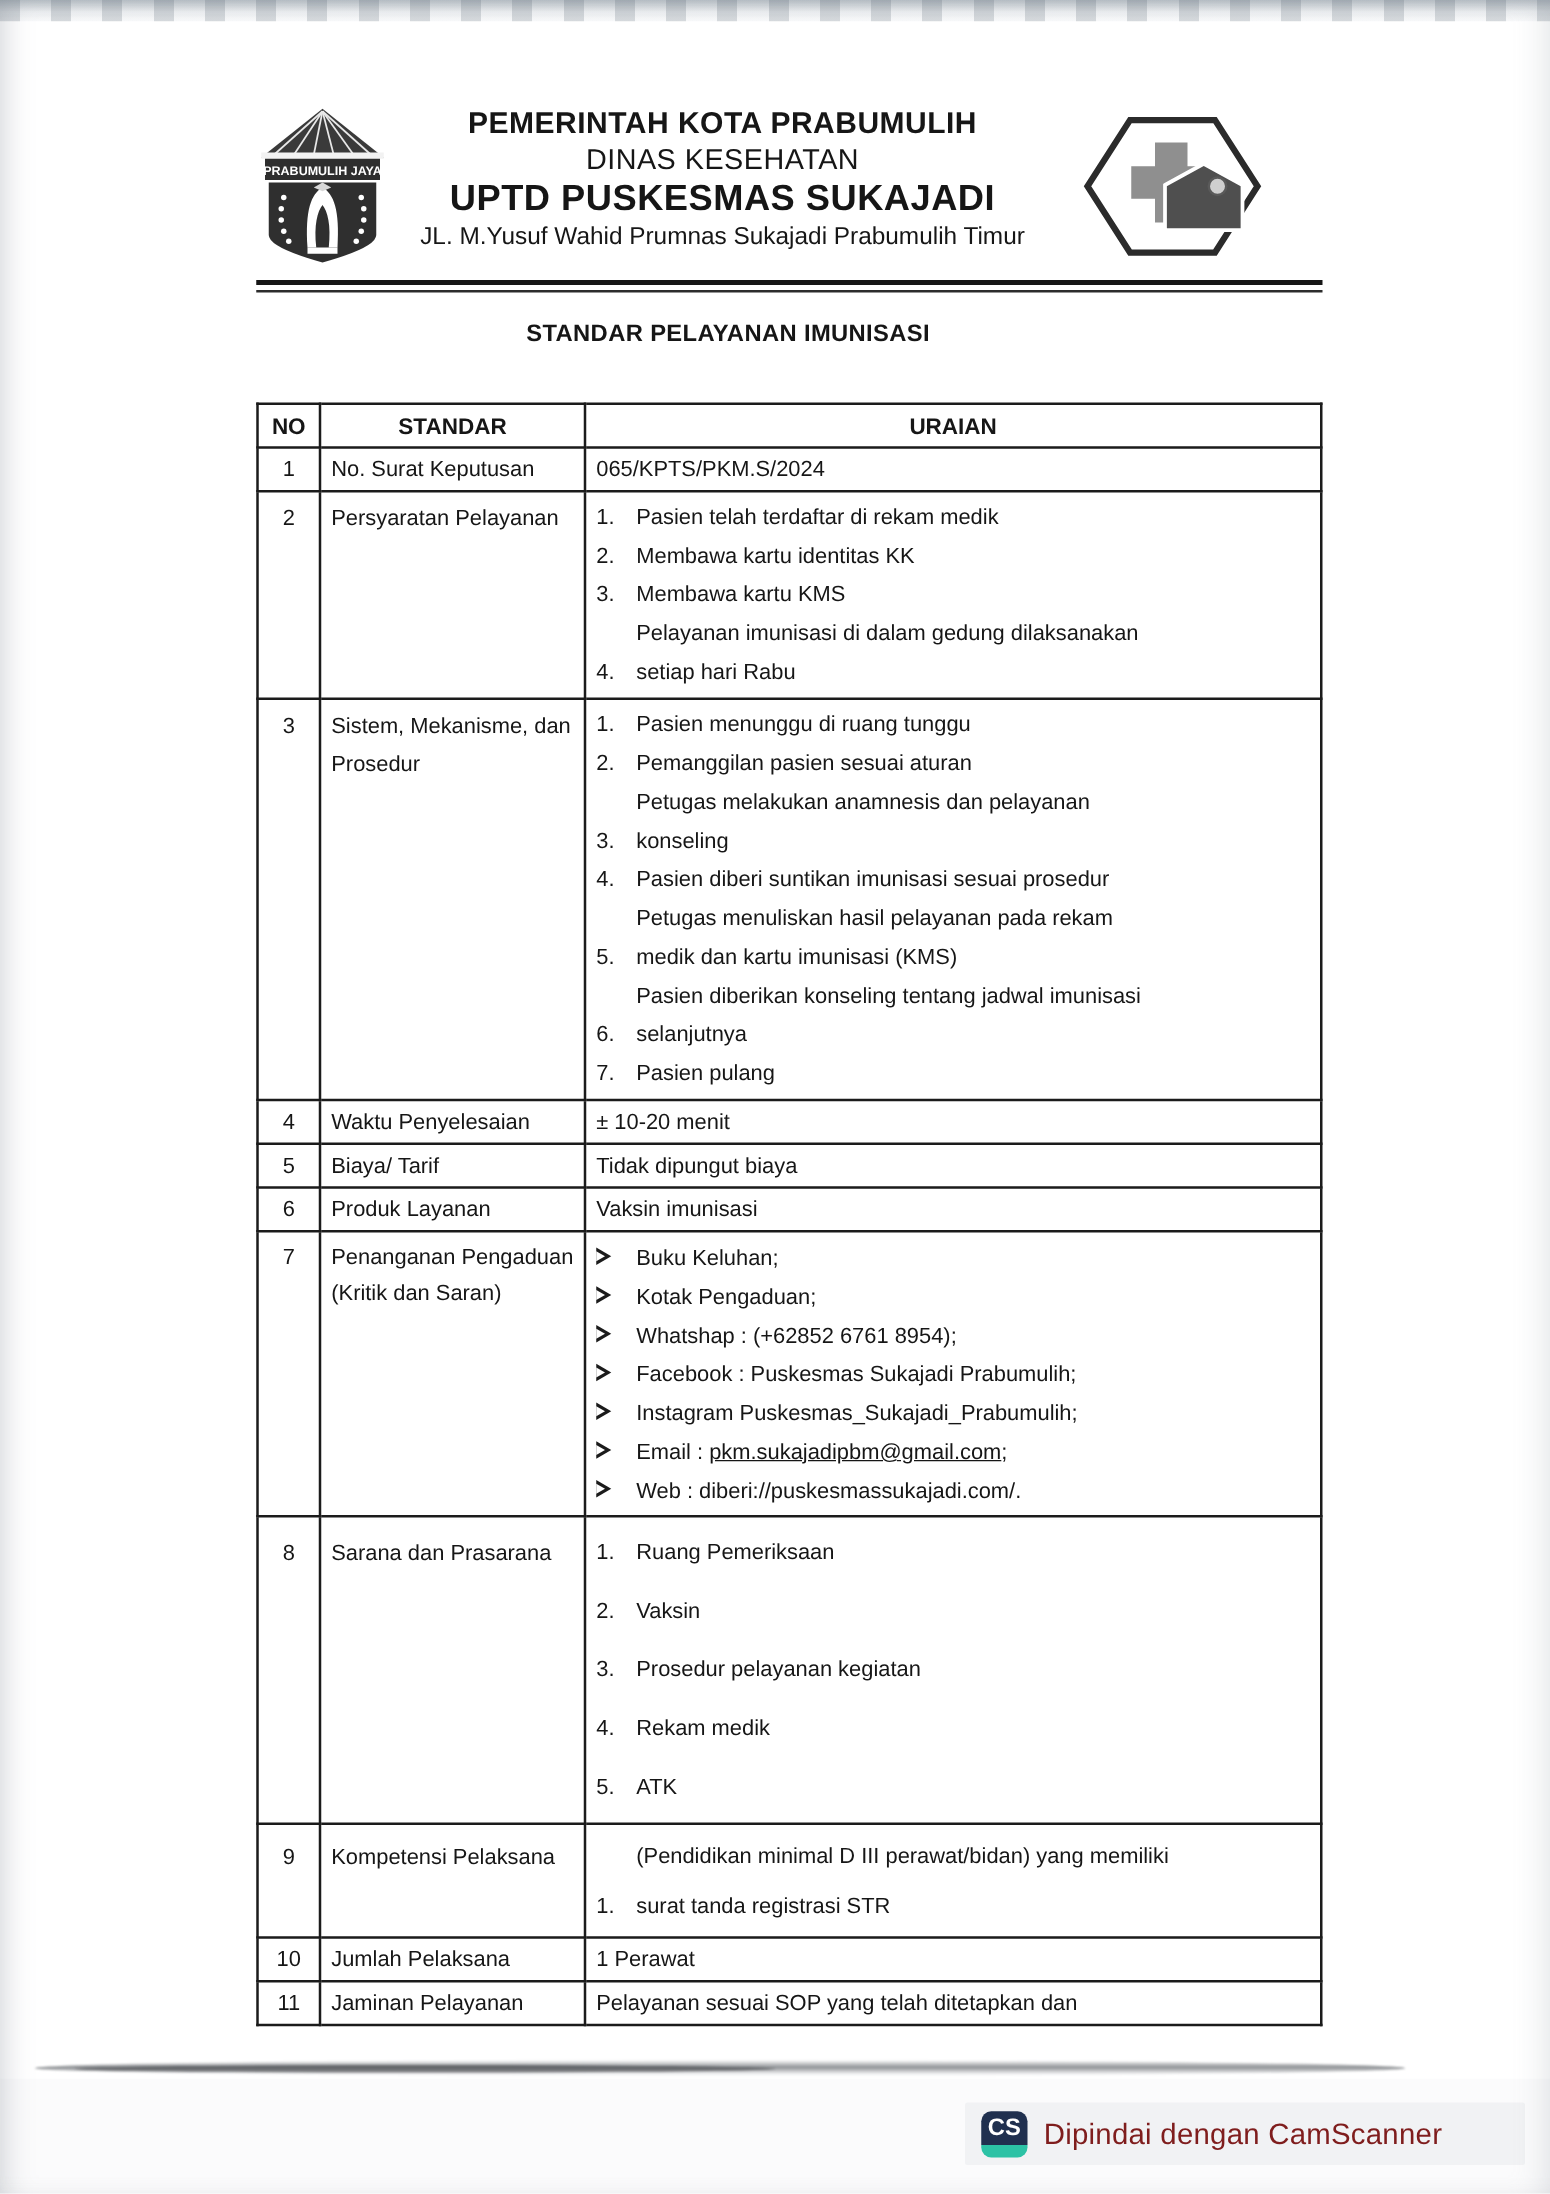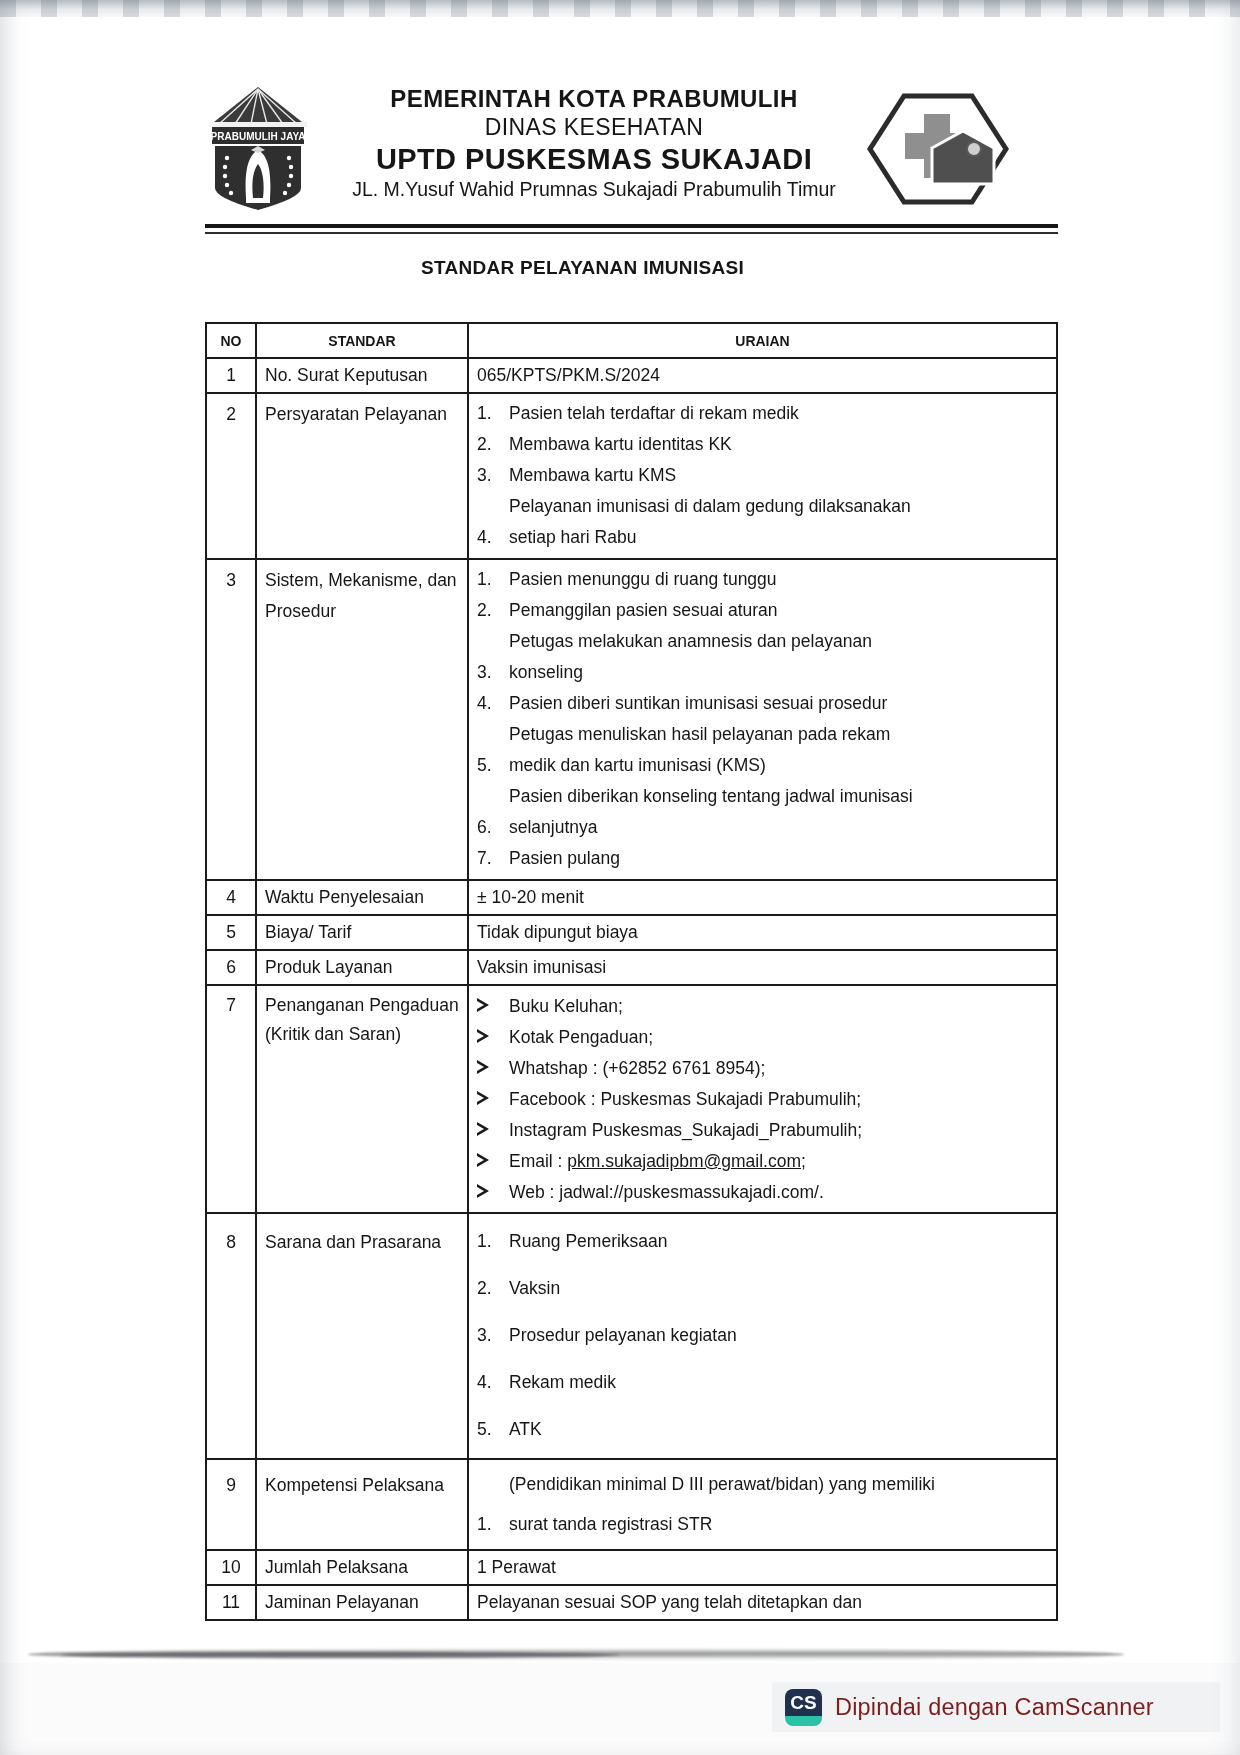--- a/index.html
+++ b/index.html
@@ -12,37 +12,37 @@
   .top-edge{position:absolute;top:0;left:0;right:0;height:17px;
         background:repeating-linear-gradient(90deg, rgba(118,130,141,.30) 0 16px, rgba(203,210,216,.14) 16px 41px),
                    linear-gradient(to bottom, rgba(139,150,160,.62), rgba(193,200,207,.26) 55%, rgba(255,255,255,0))}
   .paper-edge{position:absolute;top:1648px;left:28px;width:1096px;height:13px;border-radius:50%;
         filter:blur(1px);
         background:linear-gradient(to bottom, rgba(40,45,50,0) 0, rgba(52,57,63,.55) 45%, rgba(120,126,132,.15) 82%, rgba(0,0,0,0));}
   .paper-edge2{position:absolute;top:1652px;left:60px;width:560px;height:6px;border-radius:50%;
         filter:blur(1px);background:rgba(35,38,42,.45)}
   .below-area{position:absolute;top:1663px;left:0;right:0;bottom:0;background:#fbfbfc}
   
-  .lh-text{position:absolute;left:304px;top:84px;width:580px;text-align:center}
+  .lh-text{position:absolute;left:288px;top:84px;width:580px;text-align:center}
   .lh-gov{font-size:24px;font-weight:bold;line-height:29px;letter-spacing:.4px}
   .lh-dep{font-size:23px;font-weight:normal;line-height:28px;letter-spacing:.4px}
   .lh-unit{font-size:29px;font-weight:bold;line-height:36px;letter-spacing:.4px}
   .lh-addr{font-size:19.5px;line-height:25px}
   .lh-email{font-size:19.5px;line-height:24px;text-decoration:underline}
   .logo-left{position:absolute;left:205px;top:86px;width:106px;height:126px}
   .logo-right{position:absolute;left:866px;top:92px;width:144px;height:114px}
   .header-rule{position:absolute;left:205px;top:224px;width:853px;height:10px;
         border-top:4px solid #161616;border-bottom:2px solid #2c2c2c}
   
   .doc-title{position:absolute;top:257px;left:205px;width:755px;text-align:center;
         font-size:19px;font-weight:bold;letter-spacing:.3px}
   
   .svc-table{position:absolute;left:205px;top:322px;width:853px;border-collapse:collapse;table-layout:fixed}
   .svc-table th,.svc-table td{border:2.5px solid #1b1b1b;vertical-align:top}
-  .svc-table th{font-size:14px;font-weight:bold;text-align:center;padding:5px 0 4px;line-height:24px}
+  .svc-table th{font-size:18px;font-weight:bold;text-align:center;padding:5px 0 4px;line-height:24px}
   .svc-table td{font-size:17.5px}
   .cell-no{text-align:center;padding-top:5px;line-height:23px}
   .cell-komponen{padding:5px 8px;white-space:pre-line}
   .cell-uraian{padding:4px 8px 5px}
   .u-line{display:flex;align-items:flex-end}
   .marker{flex:0 0 32px}
   .u-text{flex:1;white-space:pre-line}
   .u-underline{text-decoration:underline}
   .sp-normal td{line-height:23px}
   .sp-wide td{line-height:31px}
@@ -255,21 +255,21 @@
             <div class="u-line">
               <span class="marker"><span class="arrow-glyph"></span></span>
               <span class="u-text"><span>Instagram Puskesmas_Sukajadi_Prabumulih;</span></span>
             </div>
             <div class="u-line">
               <span class="marker"><span class="arrow-glyph"></span></span>
               <span class="u-text"><span>Email : </span><span class="u-underline">pkm.sukajadipbm@gmail.com</span><span>;</span></span>
             </div>
             <div class="u-line">
               <span class="marker"><span class="arrow-glyph"></span></span>
-              <span class="u-text"><span>Web : jadwal://puskesmassukajadi.com/.</span></span>
+              <span class="u-text"><span>Web : diberi://puskesmassukajadi.com/.</span></span>
             </div>
           </td>
         </tr>
         <tr class="sp-xwide">
           <td class="cell-no">8</td>
           <td class="cell-komponen">Sarana dan Prasarana</td>
           <td class="cell-uraian">
             <div class="u-line">
               <span class="marker">1.</span>
               <span class="u-text"><span>Ruang Pemeriksaan</span></span>

